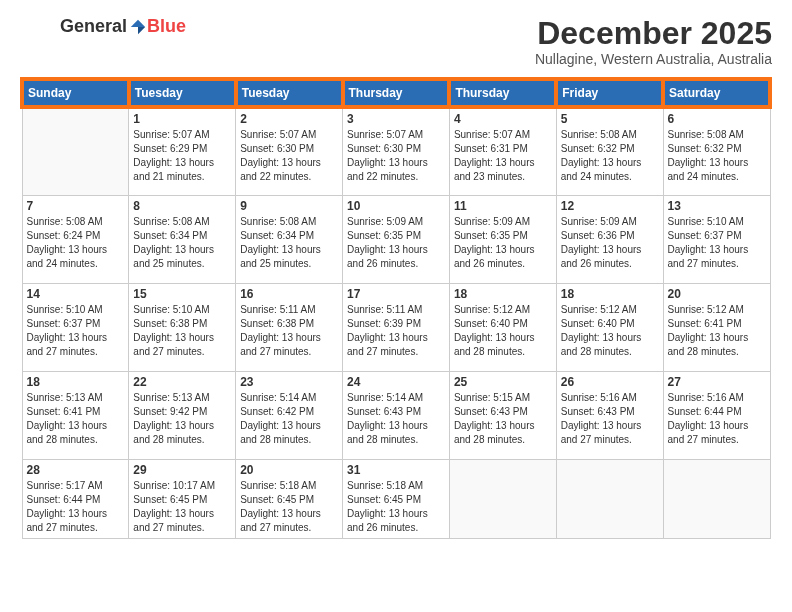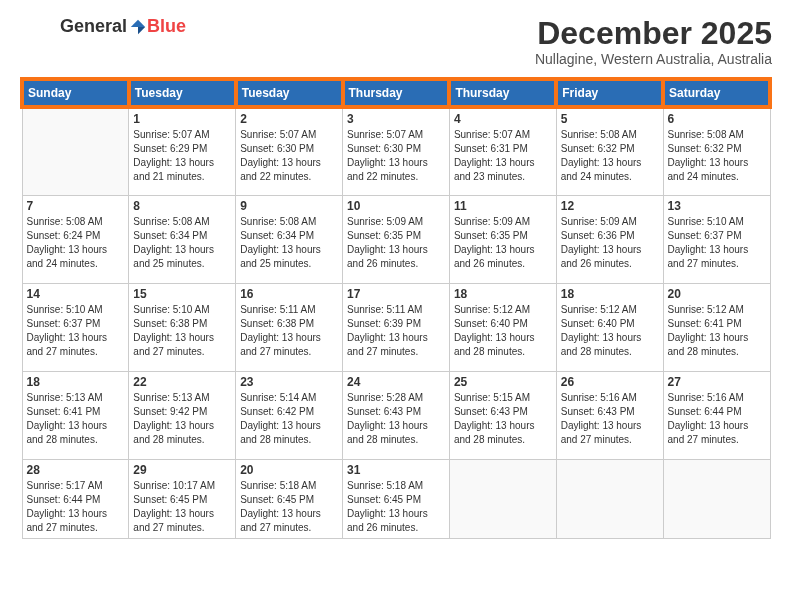--- a/index.html
+++ b/index.html
@@ -301,21 +301,21 @@
           </td>
           <td>
             <span class="day-number">23</span>
             <div class="day-info">Sunrise: 5:14 AM
 Sunset: 6:42 PM
 Daylight: 13 hours
 and 28 minutes.</div>
           </td>
           <td>
             <span class="day-number">24</span>
-            <div class="day-info">Sunrise: 5:28 AM
+            <div class="day-info">Sunrise: 5:14 AM
 Sunset: 6:43 PM
 Daylight: 13 hours
 and 28 minutes.</div>
           </td>
           <td>
             <span class="day-number">25</span>
             <div class="day-info">Sunrise: 5:15 AM
 Sunset: 6:43 PM
 Daylight: 13 hours
 and 28 minutes.</div>

